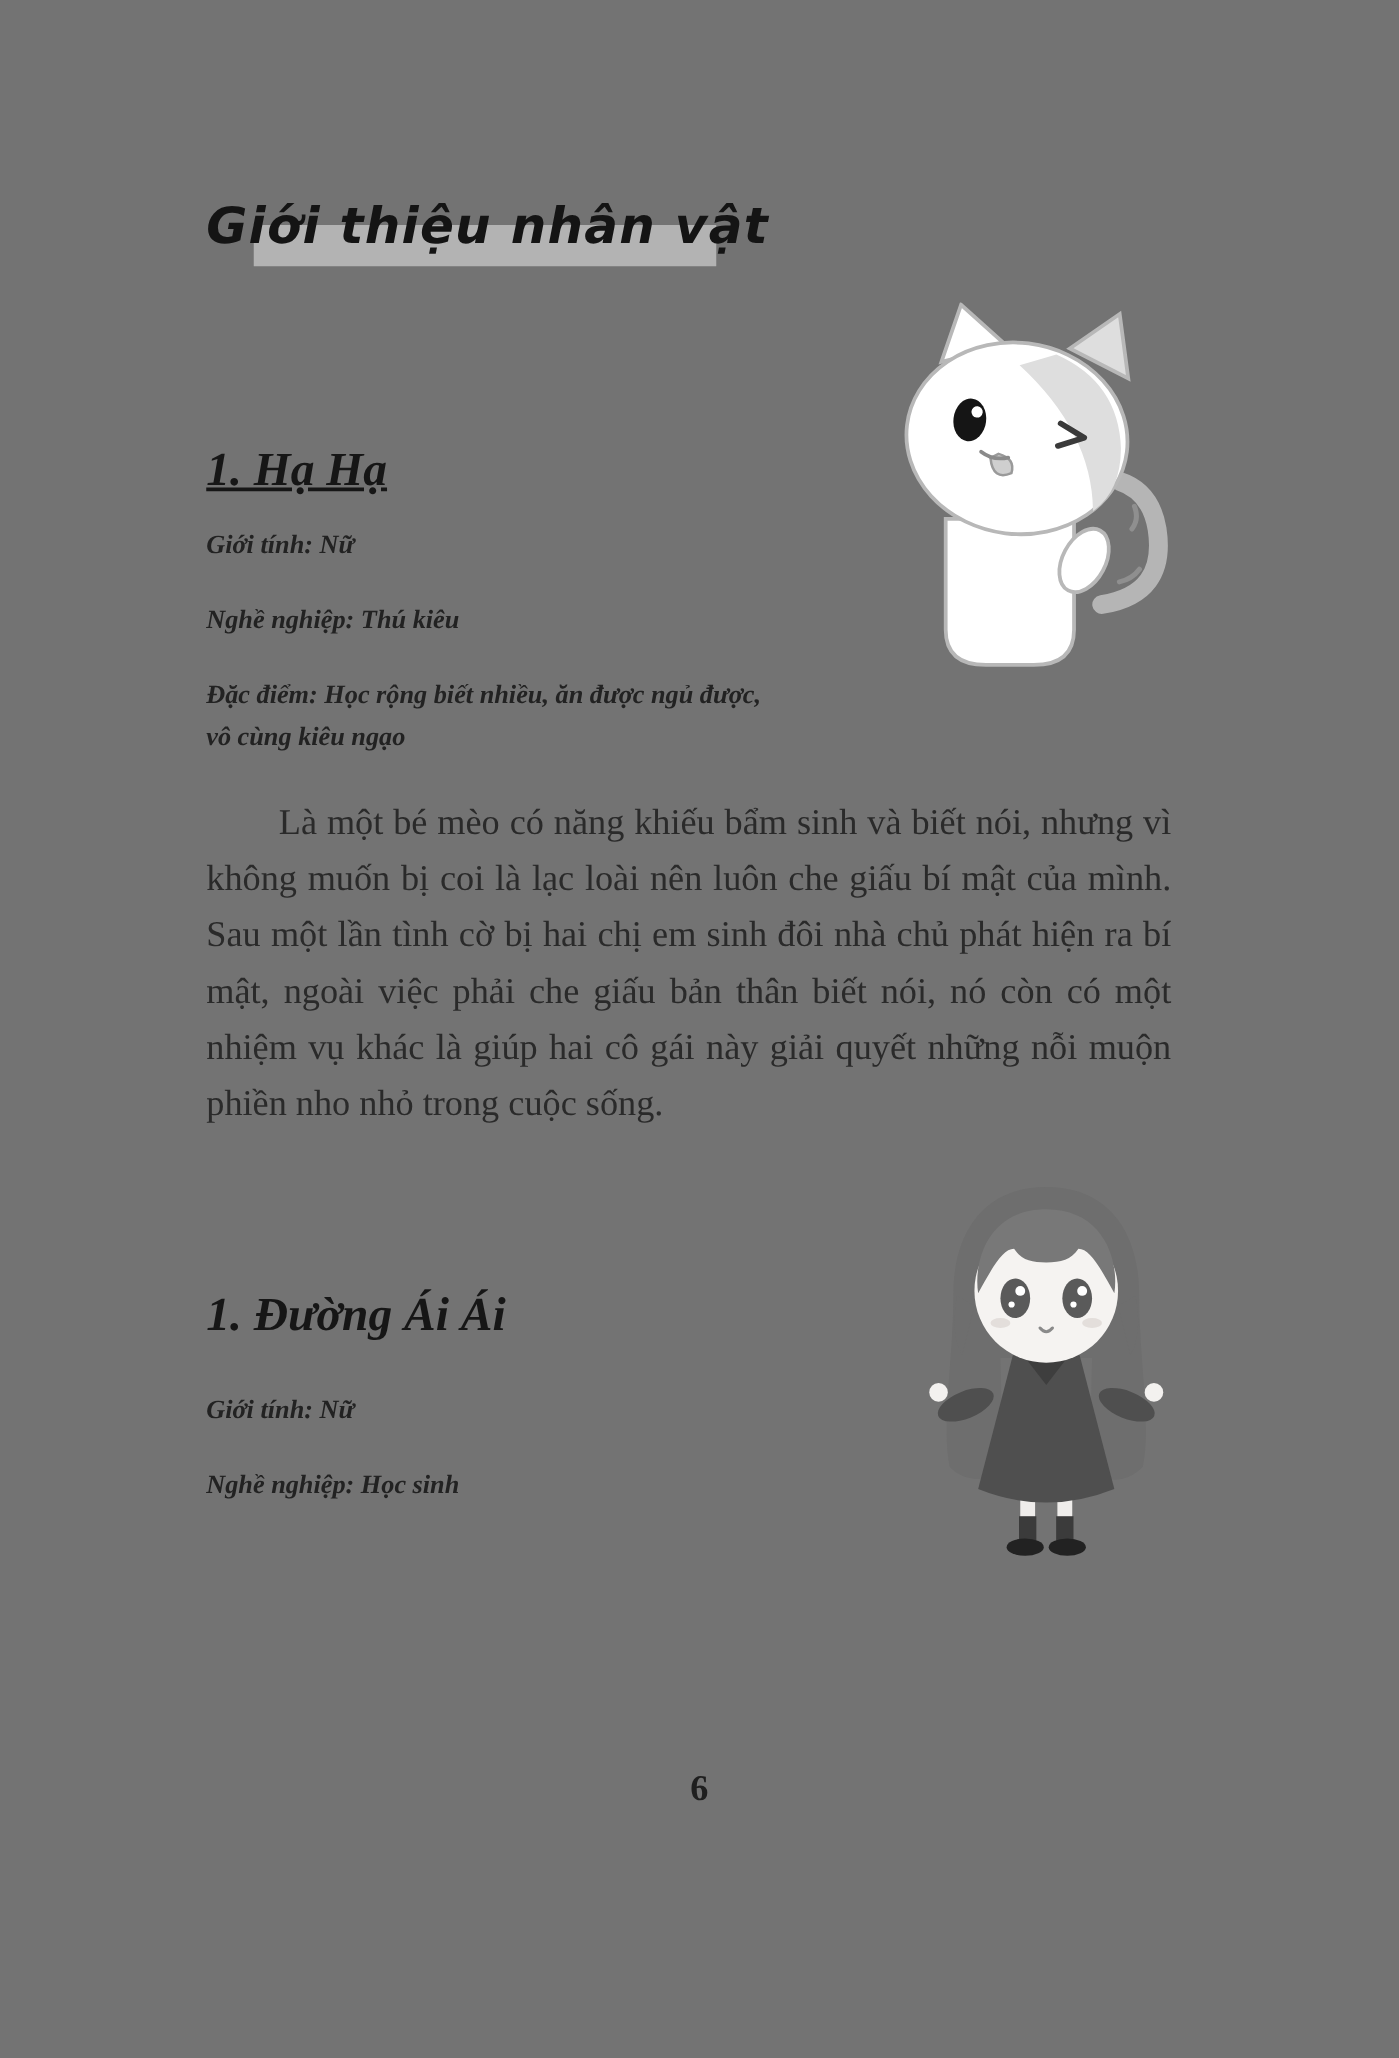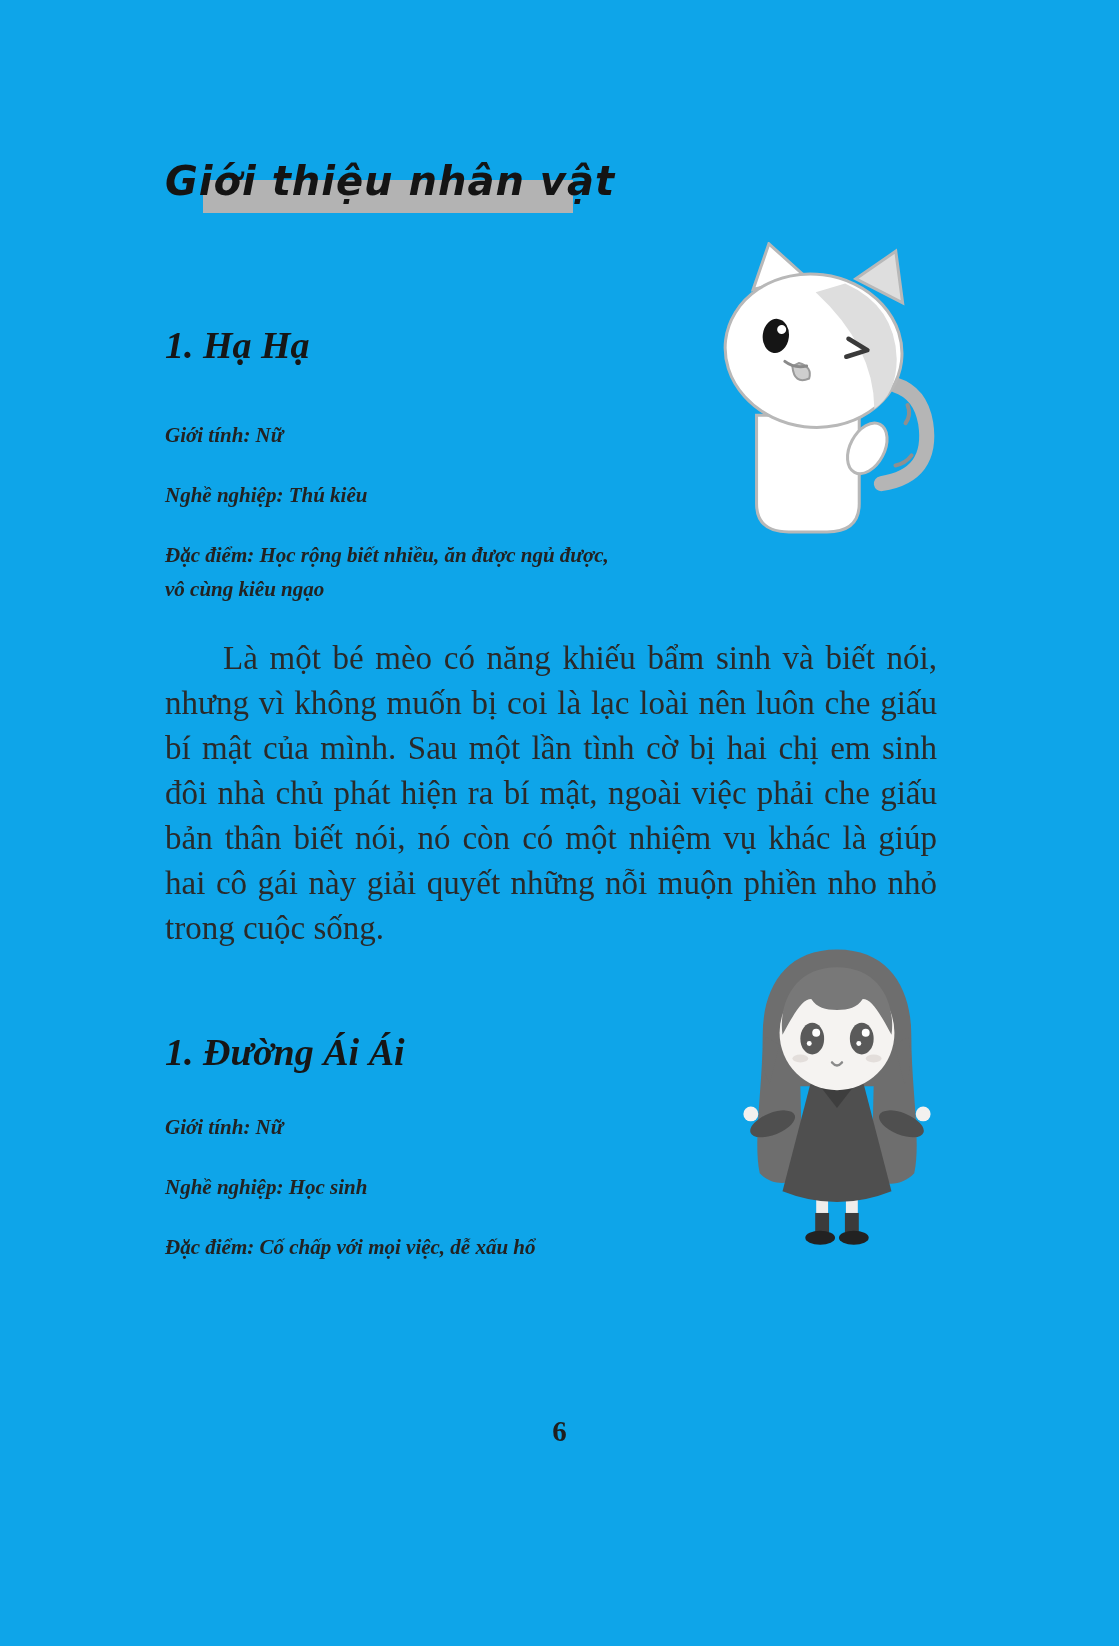--- a/index.html
+++ b/index.html
@@ -1,20 +1,20 @@
 <!DOCTYPE html>
 <html><head>
 <meta charset="utf-8">
 <style>
   html, body { margin: 0; padding: 0; background: #ffffff; }
   .page {
     position: relative;
     width: 1119px;
     height: 1646px;
-    background: #0ea5e9;
+    background: #737373;
     font-family: "Liberation Serif", serif;
     color: #1f1f1f;
     overflow: hidden;
   }
 
   
   .title-wrap { position: absolute; left: 165px; top: 158px; }
   .title-shadow {
     position: absolute;
     left: 38px; top: 22px;
@@ -52,34 +52,34 @@
     line-height: 1.62;
     color: #222222;
     white-space: pre-line;
     max-width: 790px;
   }
   .desc {
     position: absolute;
     left: 165px;
     width: 772px;
     margin: 0;
-    font-size: 33px;
+    font-size: 29px;
     line-height: 45px;
     text-align: justify;
     text-indent: 58px;
     color: #2a2a2a;
   }
   .desc.justify-last { text-align-last: justify; }
 
   .illustration { position: absolute; }
   #cat-illustration  { left: 698px; top: 242px; width: 252px; height: 302px; }
   #girl-illustration { left: 733px; top: 935px; width: 208px; height: 342px; }
 
   
-  #c1-name   { top: 323px; }
+  #c1-name   { top: 354px; text-decoration: underline; }
   #c1-gender { top: 418px; }
   #c1-job    { top: 478px; }
   #c1-traits { top: 538px; }
   #c1-desc   { top: 636px; }
 
   #c2-name   { top: 1030px; }
   #c2-gender { top: 1110px; }
   #c2-job    { top: 1170px; }
   #c2-traits { top: 1230px; }
   #c2-desc   { top: 1283px; }
@@ -175,17 +175,16 @@
 
       <ellipse cx="68" cy="122" rx="8" ry="4" fill="#e3dedb"></ellipse>
       <ellipse cx="142" cy="122" rx="8" ry="4" fill="#e3dedb"></ellipse>
       <path d="M100 126 q5 6 10 0" fill="none" stroke="#8a8a8a" stroke-width="2.5" stroke-linecap="round"></path>
     </svg>
   </div>
 
   <h2 class="char-name" id="c2-name">1. Đường Ái Ái</h2>
   <p class="attr" id="c2-gender">Giới tính: Nữ</p>
   <p class="attr" id="c2-job">Nghề nghiệp: Học sinh</p>
-  <p class="attr" id="c2-traits">Đặc điểm: Cố chấp với mọi việc, dễ xấu hổ</p>
 
   <div class="page-number">6</div>
 
 </div>
 
 </body></html>

